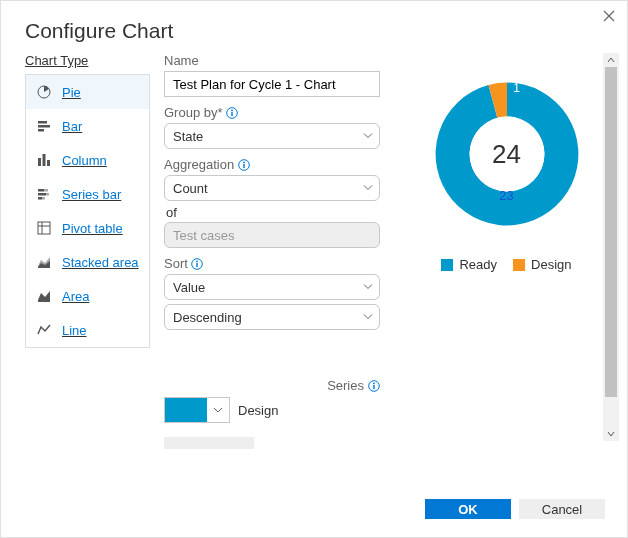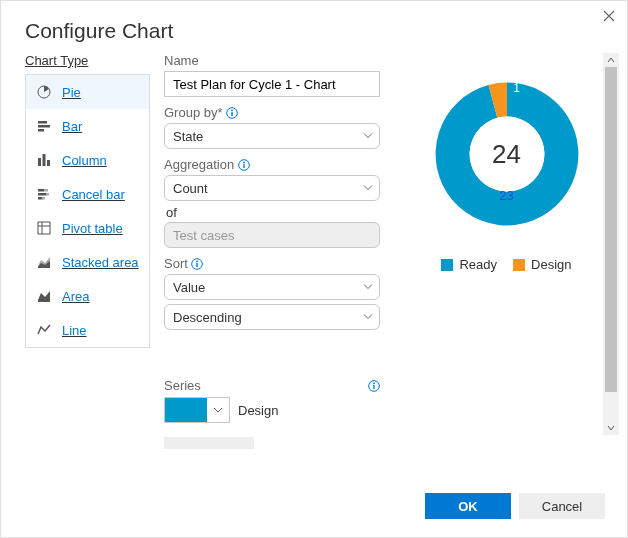--- a/index.html
+++ b/index.html
@@ -155,21 +155,21 @@
   .color-picker .chev {
     padding: 0 6px;
     color: #666;
   }
   .series-label {
     color: #333;
   }
   .series-header {
     display: flex;
     align-items: center;
-    justify-content: space-between;
+    justify-content: flex-end;
     margin-top: 48px;
   }
   .placeholder-bar {
     height: 12px;
     background: #eee;
     width: 90px;
     margin-top: 14px;
   }
   .preview-col {
     width: 225px;
@@ -253,21 +253,21 @@
     height: 12px;
   }
   .footer {
     display: flex;
     justify-content: flex-end;
     gap: 8px;
     padding: 14px 22px 18px 0;
   }
   .btn {
     min-width: 86px;
-    height: 26px;
+    height: 20px;
     border: none;
     font-family: inherit;
     font-size: 13px;
     cursor: pointer;
     display:flex;align-items:center;justify-content:center;
   }
   .btn-primary { background: var(--btn-primary); color: #fff; font-weight:600; }
   .btn-default { background: #eee; color: #333; }
 </style>
 </head>
@@ -310,21 +310,21 @@
         </div>
         <div class="type-item">
           <span class="type-icon"><svg viewBox="0 0 16 16">
               <rect x="2" y="3" width="6" height="2.5" fill="currentColor"></rect>
               <rect x="8" y="3" width="4" height="2.5" fill="currentColor" opacity="0.5"></rect>
               <rect x="2" y="7" width="8" height="2.5" fill="currentColor"></rect>
               <rect x="10" y="7" width="3" height="2.5" fill="currentColor" opacity="0.5"></rect>
               <rect x="2" y="11" width="4" height="2.5" fill="currentColor"></rect>
               <rect x="6" y="11" width="3" height="2.5" fill="currentColor" opacity="0.5"></rect>
             </svg></span>
-          <span>Cancel bar</span>
+          <span>Series bar</span>
         </div>
         <div class="type-item">
           <span class="type-icon"><svg viewBox="0 0 16 16">
               <rect x="2" y="2" width="12" height="12" fill="none" stroke="currentColor"></rect>
               <line x1="2" y1="6" x2="14" y2="6" stroke="currentColor"></line>
               <line x1="6" y1="2" x2="6" y2="14" stroke="currentColor"></line>
             </svg></span>
           <span>Pivot table</span>
         </div>
         <div class="type-item">

